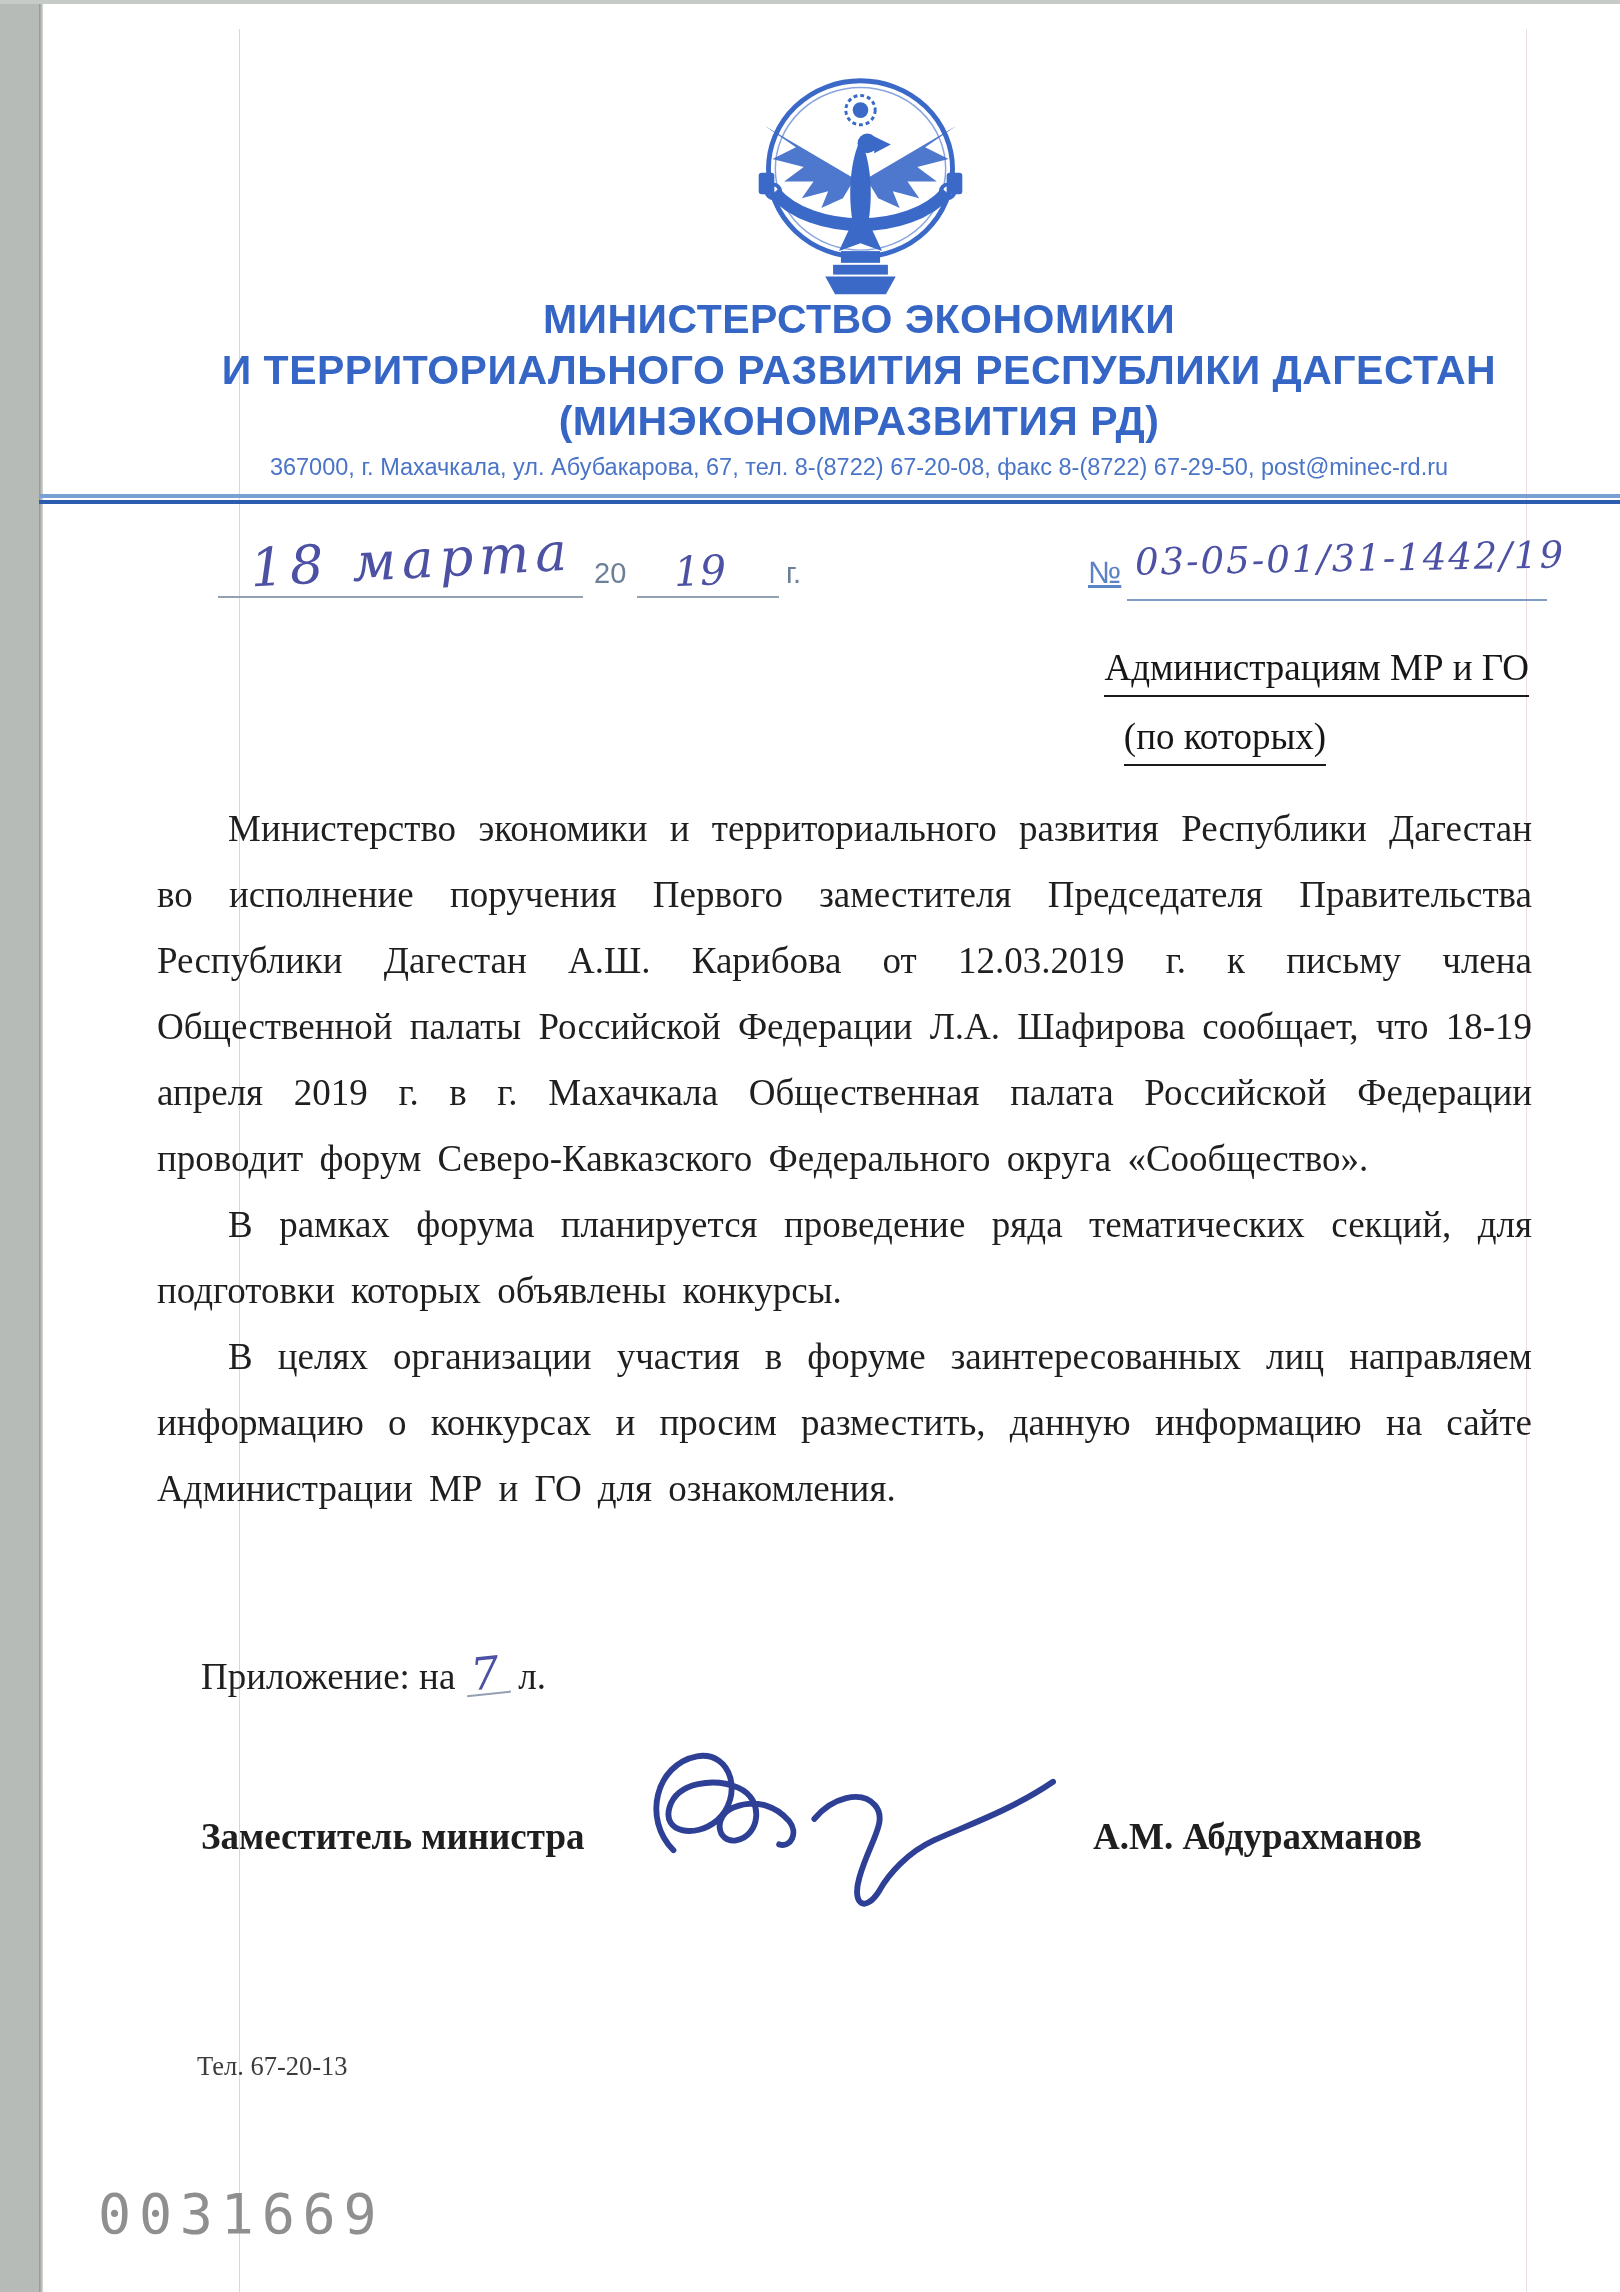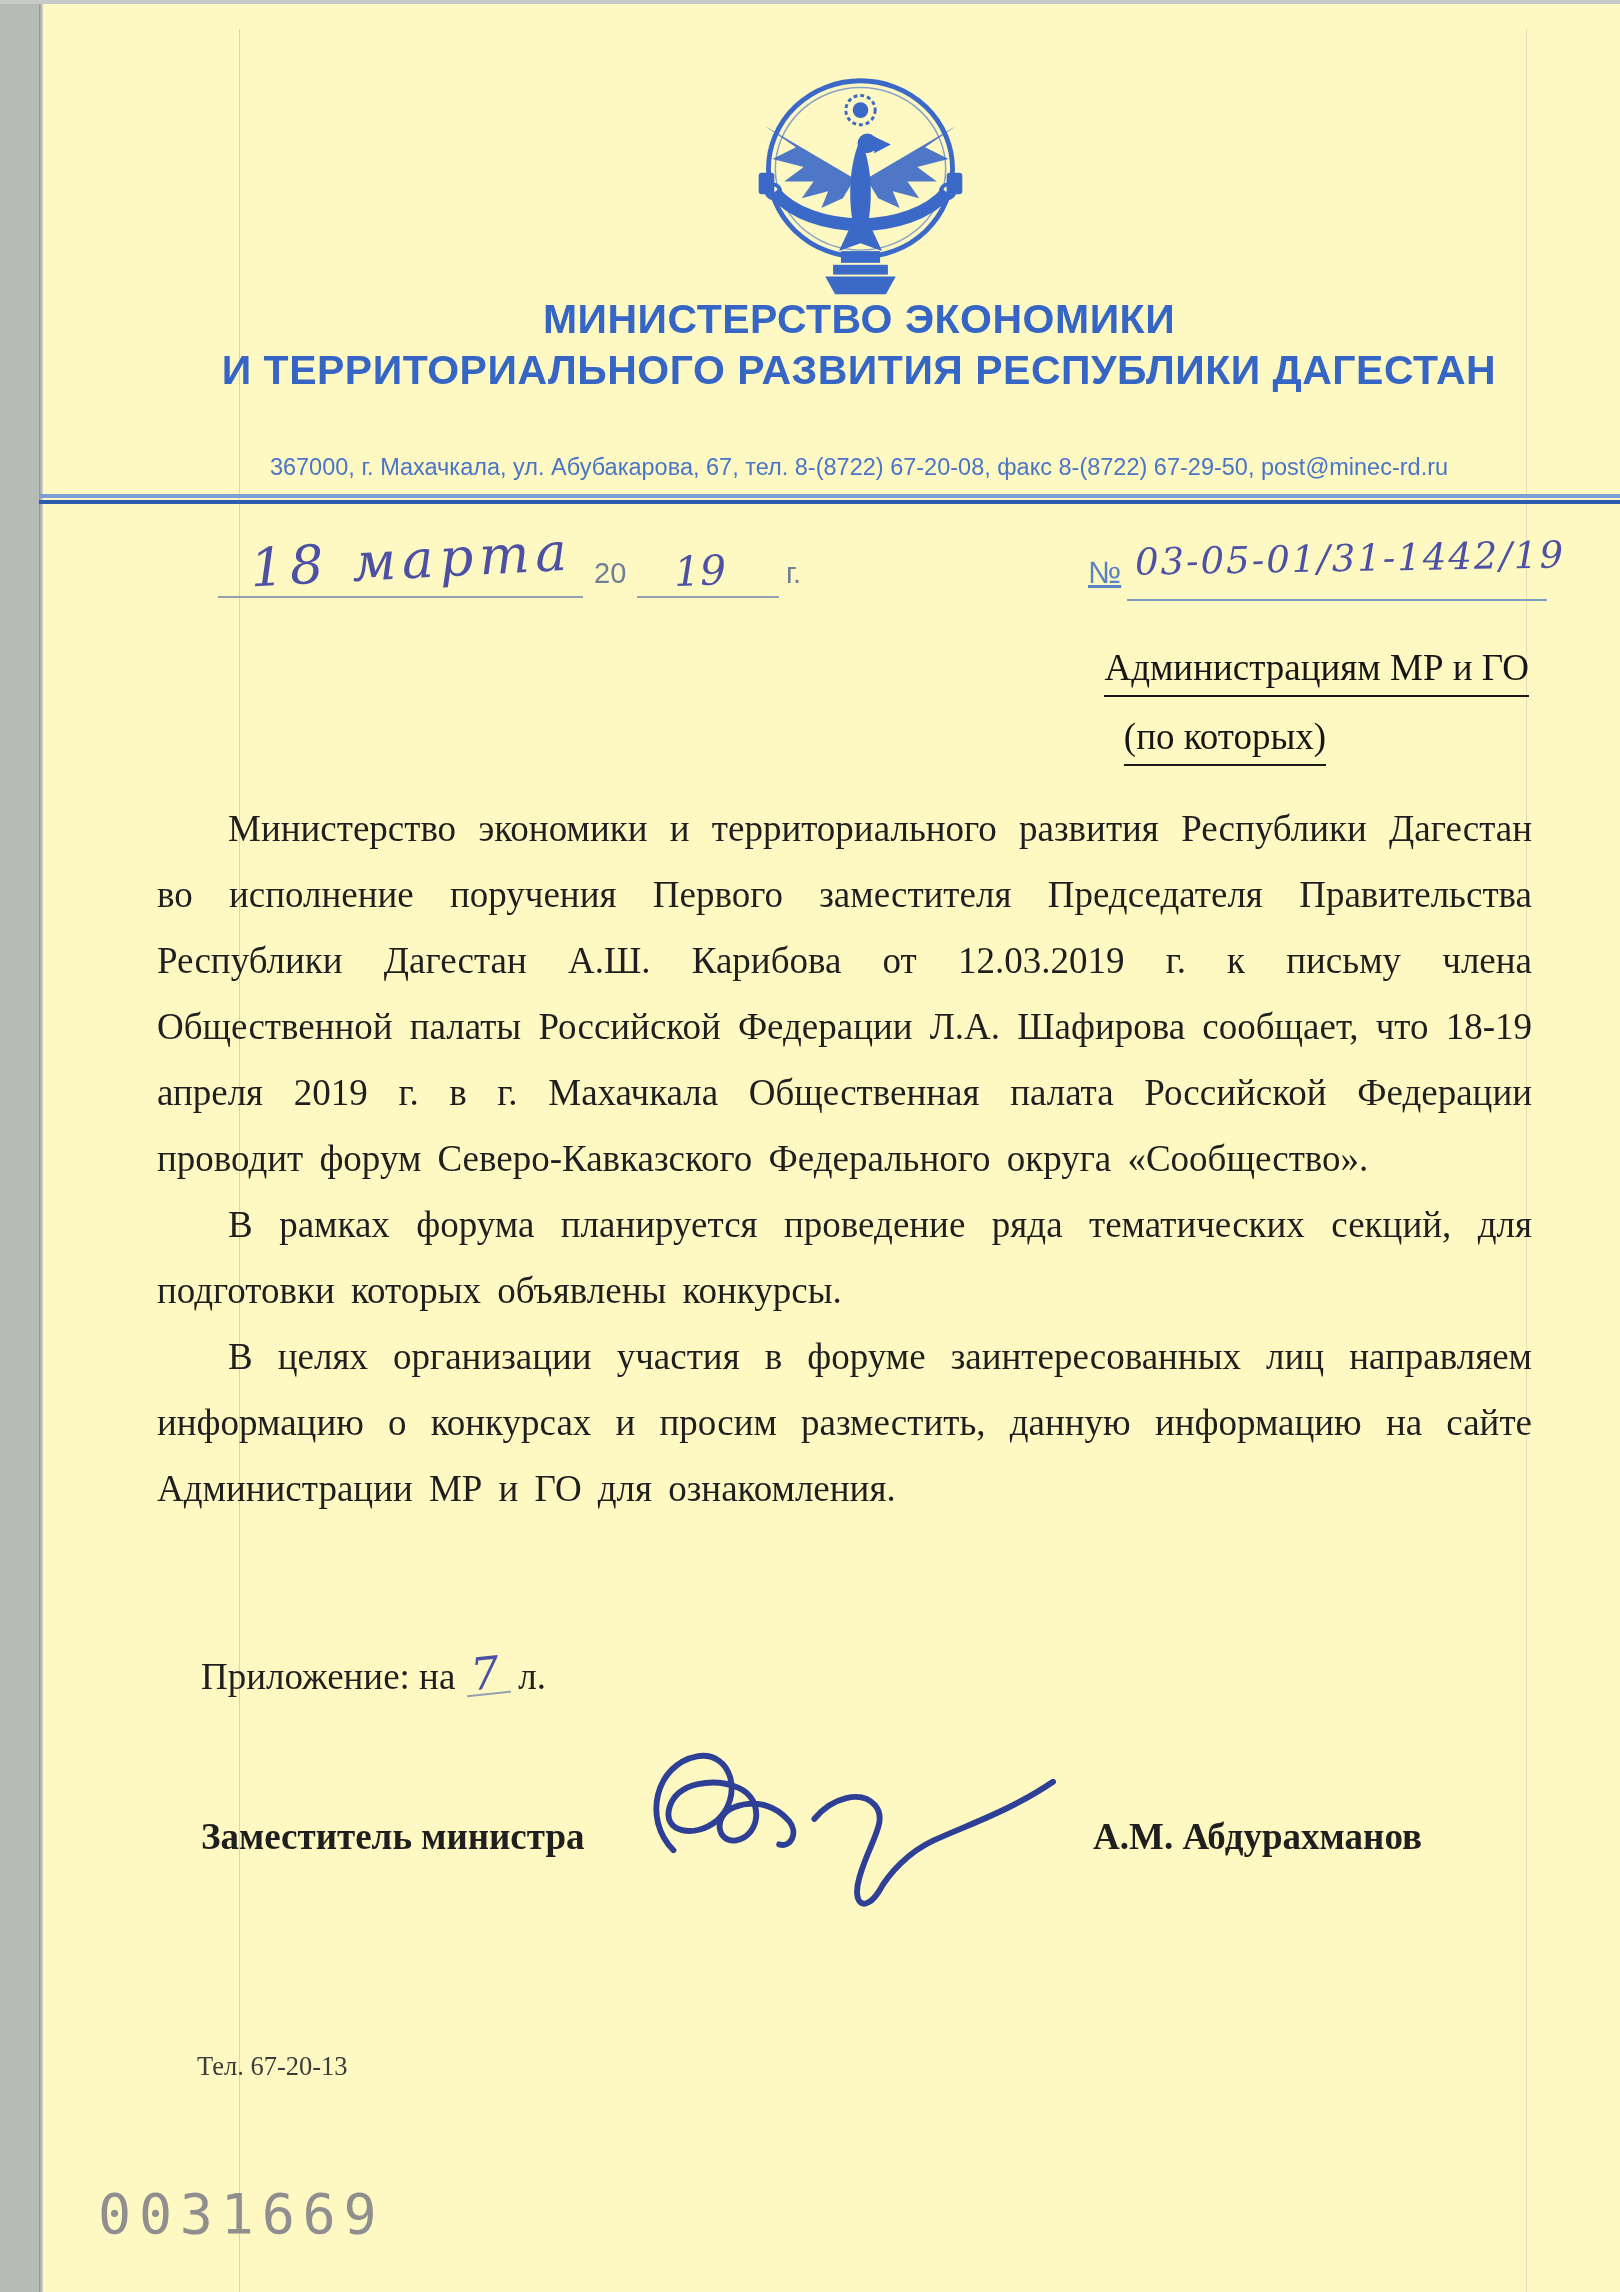--- a/index.html
+++ b/index.html
@@ -1,18 +1,18 @@
 <!DOCTYPE html>
 <html><head>
 <meta charset="utf-8">
 <style>
   html,body{margin:0;padding:0;background:#9aa09c;}
   .scan{
     position:relative;width:1620px;height:2293px;overflow:hidden;
-    background:#fef9c3;
+    background:#ffffff;
     font-family:"Liberation Serif", serif;
     color:#1f1f1f;
   }
   
   .scanner-strip{position:absolute;left:0;top:0;width:39px;height:2293px;background:#b6bbb7;}
   .page-edge{position:absolute;left:39px;top:0;width:3.9px;height:2293px;background:linear-gradient(90deg,#8f948f,#d8d9d5);}
   .top-edge{position:absolute;left:0;top:0;width:1620px;height:3.9px;background:#c7cbc7;}
   .fold-line{position:absolute;top:29px;bottom:0;width:1px;}
   .fold-left{left:239px;background:rgba(190,120,150,.35);}
   .fold-right{left:1526px;background:rgba(190,120,150,.25);}
@@ -109,20 +109,21 @@
         <path d="M32,126 C70,170 170,170 208,126" stroke-width="13"></path>
         <circle cx="31" cy="125" r="7" stroke-width="4"></circle>
         <circle cx="209" cy="125" r="7" stroke-width="4"></circle>
       </g>
     </svg>
   </div>
 
   <div class="ministry">
     <div class="m-line">МИНИСТЕРСТВО ЭКОНОМИКИ</div>
     <div class="m-line">И ТЕРРИТОРИАЛЬНОГО РАЗВИТИЯ РЕСПУБЛИКИ ДАГЕСТАН</div>
+    <div class="m-line">(МИНЭКОНОМРАЗВИТИЯ РД)</div>
   </div>
 
   <div class="lh-address">367000, г. Махачкала, ул. Абубакарова, 67, тел. 8-(8722) 67-20-08, факс 8-(8722) 67-29-50, post@minec-rd.ru</div>
 
   <div class="rule-light"></div>
   <div class="rule-dark"></div>
 
   <div class="hand hw-date">18 марта</div>
   <div class="u-line u1"></div>
   <div class="printed p-20">20</div>

